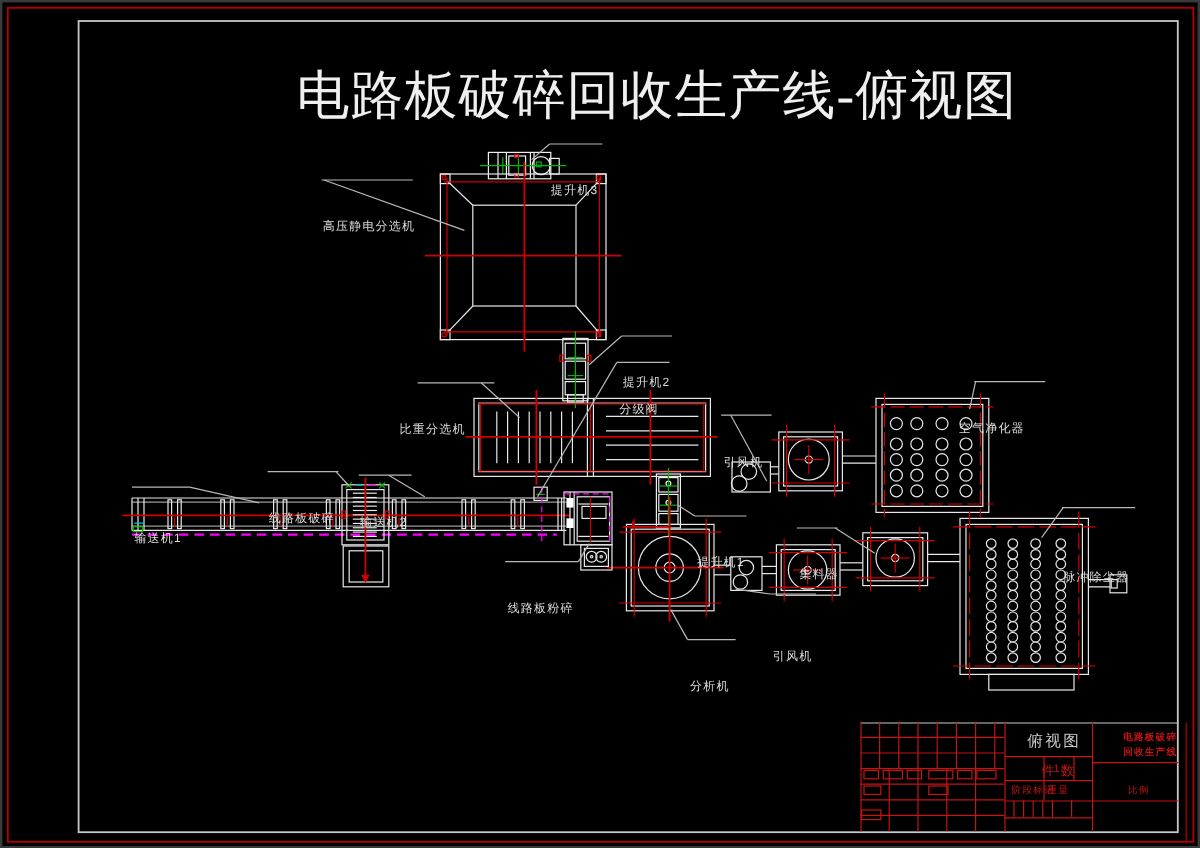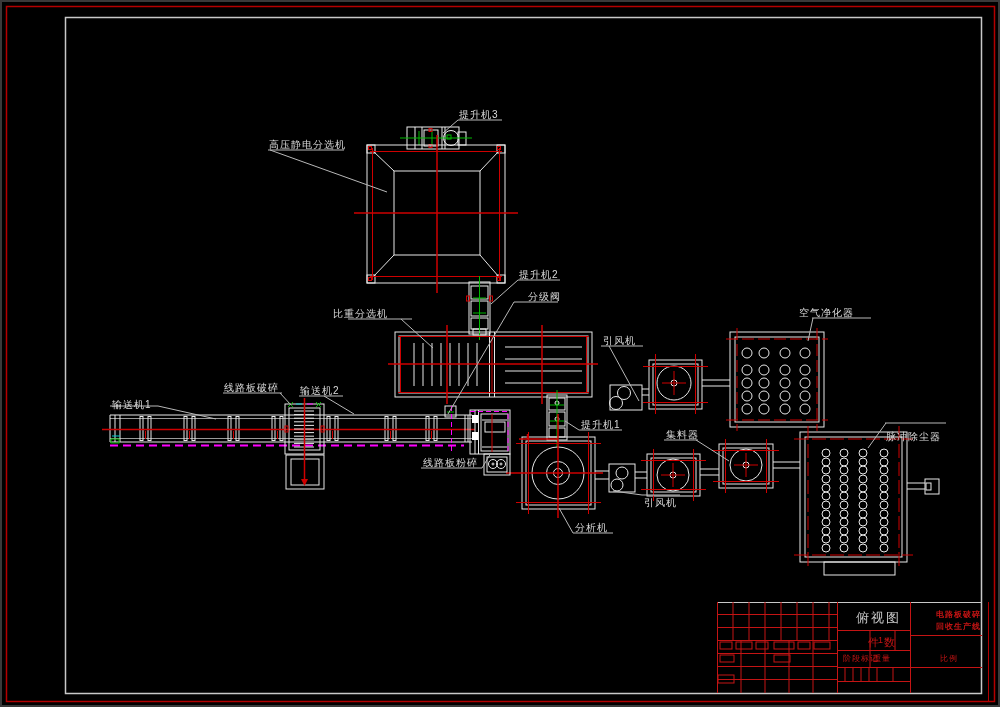--- a/index.html
+++ b/index.html
@@ -2,21 +2,21 @@
 <html><head>
 <meta charset="utf-8">
 <style>
   html,body{margin:0;padding:0;background:#000;}
   .canvas{position:relative;width:1000px;height:707px;background:#000;overflow:hidden;
           border:2px solid #3a3a3a;box-sizing:border-box;
           font-family:"Liberation Sans",sans-serif;}
   svg{position:absolute;left:0;top:0;}
   .title{position:absolute;left:245px;top:48px;font-family:"Liberation Serif",serif;
          font-size:44px;color:#efefef;letter-spacing:1px;white-space:nowrap;}
-  .lbl{position:absolute;color:#dcdcdc;font-size:10px;letter-spacing:1px;white-space:nowrap;}
+  .lbl{position:absolute;color:#dcdcdc;font-size:10px;letter-spacing:1px;white-space:nowrap;margin-top:44px;}
   .tbw{position:absolute;color:#c9c9c9;font-size:13px;letter-spacing:2px;white-space:nowrap;}
   .tbr{position:absolute;color:#c41414;font-size:8px;letter-spacing:1px;white-space:nowrap;}
   .tbr.b{font-weight:bold;padding-left:20px;}
 </style>
 </head>
 <body>
 
 <div class="canvas">
 
 <svg width="1000" height="707" viewBox="0 0 1000 707">
@@ -495,25 +495,26 @@
         <line x1="851" y1="665" x2="851" y2="679"></line>
     <line x1="859" y1="665" x2="859" y2="679"></line>
         <line x1="867" y1="665" x2="867" y2="679"></line>
     <line x1="875" y1="665" x2="875" y2="679"></line>
         <line x1="891" y1="665" x2="891" y2="679"></line>
 
     <line x1="908" y1="633.5" x2="980" y2="633.5"></line>
   </g>
 </svg>
 
+  <div class="title">电路板破碎回收生产线-俯视图</div>
 
   <div class="lbl" style="left:457px;top:106px">提升机3</div>
   <div class="lbl" style="left:267px;top:136px">高压静电分选机</div>
   <div class="lbl" style="left:517px;top:266px">提升机2</div>
-  <div class="lbl" style="left:526px;top:288px">分级阀</div>
+  <div class="lbl" style="left:514px;top:288px">分级阀</div>
   <div class="lbl" style="left:331px;top:305px">比重分选机</div>
   <div class="lbl" style="left:797px;top:304px">空气净化器</div>
   <div class="lbl" style="left:601px;top:332px">引风机</div>
   <div class="lbl" style="left:110px;top:396px">输送机1</div>
   <div class="lbl" style="left:222px;top:379px">线路板破碎</div>
   <div class="lbl" style="left:298px;top:382px">输送机2</div>
   <div class="lbl" style="left:664px;top:426px">集料器</div>
   <div class="lbl" style="left:884px;top:428px">脉冲除尘器</div>
   <div class="lbl" style="left:579px;top:416px">提升机1</div>
   <div class="lbl" style="left:421px;top:454px">线路板粉碎</div>

